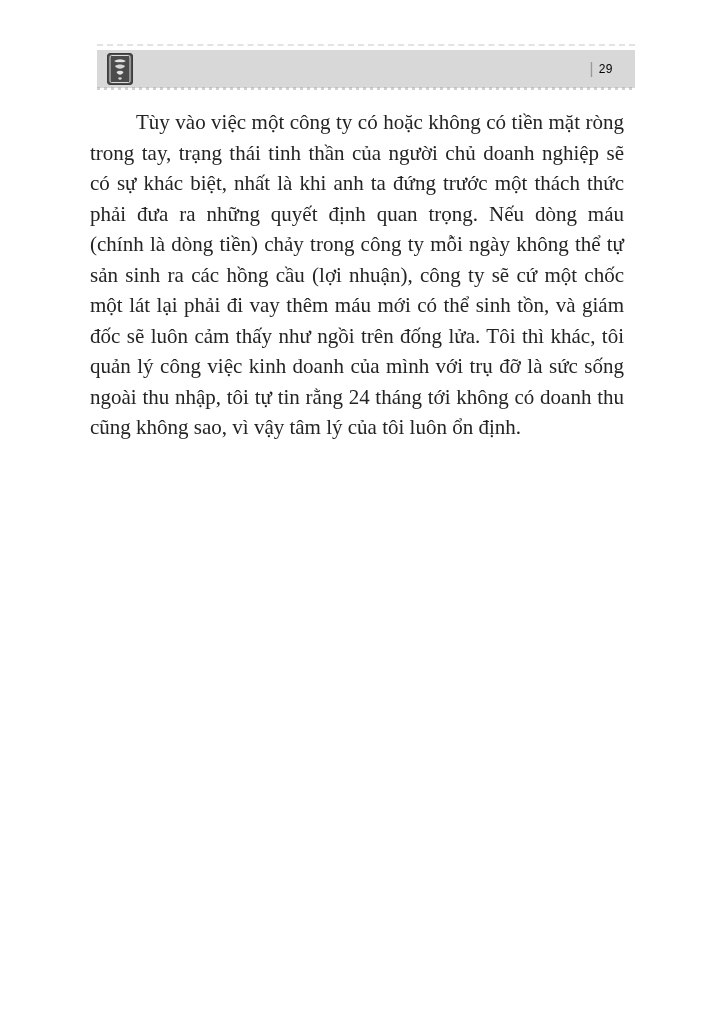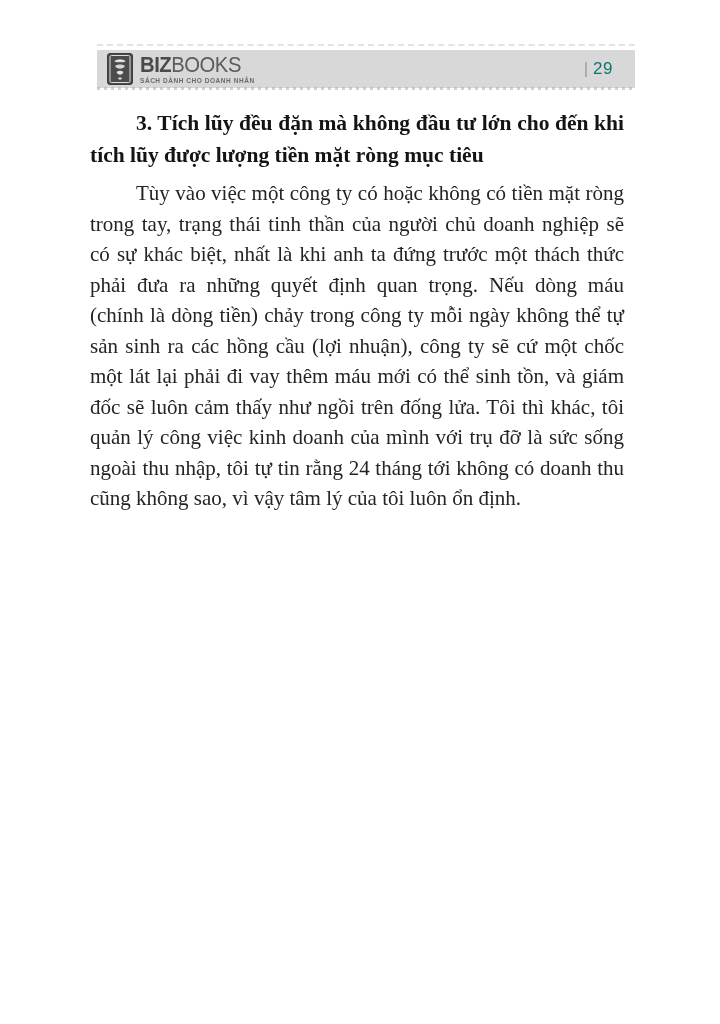--- a/index.html
+++ b/index.html
@@ -70,21 +70,21 @@
   }
 
   .page-num-wrap {
     font-family: "Liberation Sans", "DejaVu Sans", sans-serif;
     margin-right: 22px;
     display: flex;
     align-items: center;
     gap: 5px;
   }
   .page-num-wrap .sep  { color: #9a9a9a; font-size: 17px; font-weight: 300; }
-  .page-num-wrap .num  { color: #0f766e; font-size: 17px; letter-spacing: 0.5px; }
+  .page-num-wrap .num  { color: #000000; font-size: 12px; letter-spacing: 0.5px; }
 
   
   .content {
     position: absolute;
     left: 90px;
     top: 107px;
     width: 534px;
     color: #242424;
     font-size: 21px;
   }
@@ -115,31 +115,24 @@
       <span>
         <svg class="logo-icon" viewBox="0 0 26 32" xmlns="http://www.w3.org/2000/svg">
           <rect x="0.5" y="0.5" width="25" height="31" rx="2.5" fill="#4b4b4b" stroke="#3d3d3d"></rect>
           <rect x="3" y="2.5" width="20" height="27" rx="1.5" fill="none" stroke="#dcdcdc" stroke-width="1"></rect>
           <path d="M7 8 Q13 4.5 19 8 Q16 10 13 9 Q10 10 7 8 Z" fill="#e2e2e2"></path>
           <path d="M8 13 C10.5 11 15.5 11 18 13 C16 16.5 10 16.5 8 13 Z" fill="#d6d6d6"></path>
           <path d="M9.5 19 C11.5 17.2 14.5 17.2 16.5 19 C15 22.5 11 22.5 9.5 19 Z" fill="#e2e2e2"></path>
           <path d="M11 25 Q13 23.5 15 25 Q14 27.5 13 26.5 Q12 27.5 11 25 Z" fill="#d6d6d6"></path>
         </svg>
       </span>
-      <div class="logo-text">
-        <div class="brand">
-          <span class="bold">BIZ</span><span class="light">BOOKS</span>
-        </div>
-        <div class="tagline">SÁCH DÀNH CHO DOANH NHÂN</div>
-      </div>
     </div>
     <div class="page-num-wrap">
       <span class="sep">|</span>
       <span class="num">29</span>
     </div>
   </header>
 
   <main class="content">
-    <h3>3. Tích lũy đều đặn mà không đầu tư lớn cho đến khi tích lũy được lượng tiền mặt ròng mục tiêu</h3>
     <p>Tùy vào việc một công ty có hoặc không có tiền mặt ròng trong tay, trạng thái tinh thần của người chủ doanh nghiệp sẽ có sự khác biệt, nhất là khi anh ta đứng trước một thách thức phải đưa ra những quyết định quan trọng. Nếu dòng máu (chính là dòng tiền) chảy trong công ty mỗi ngày không thể tự sản sinh ra các hồng cầu (lợi nhuận), công ty sẽ cứ một chốc một lát lại phải đi vay thêm máu mới có thể sinh tồn, và giám đốc sẽ luôn cảm thấy như ngồi trên đống lửa. Tôi thì khác, tôi quản lý công việc kinh doanh của mình với trụ đỡ là sức sống ngoài thu nhập, tôi tự tin rằng 24 tháng tới không có doanh thu cũng không sao, vì vậy tâm lý của tôi luôn ổn định.</p>
   </main>
 
 </div>
 
 </body></html>

